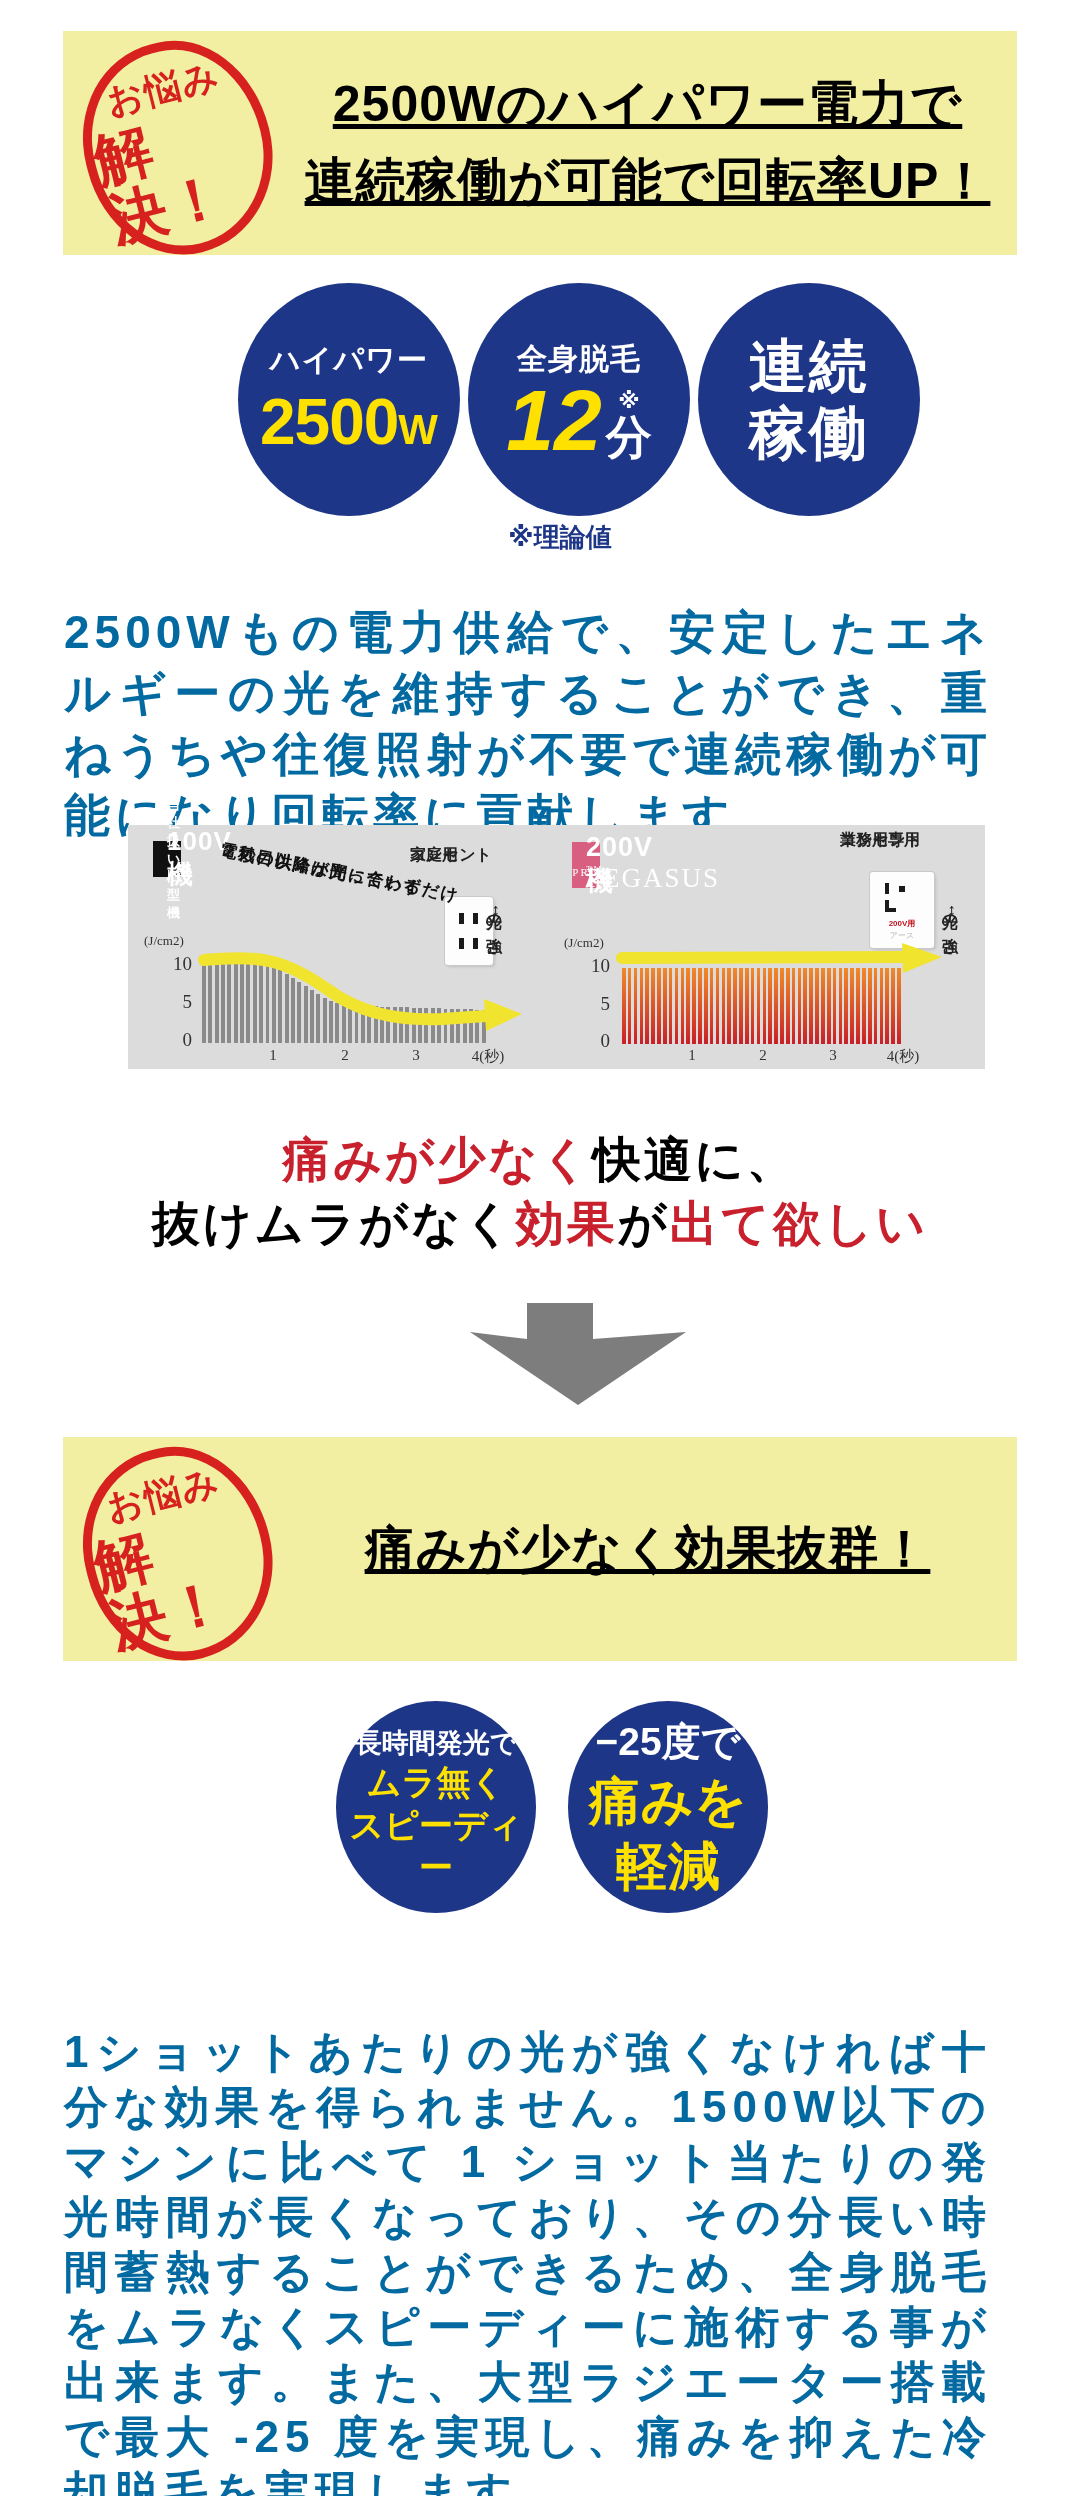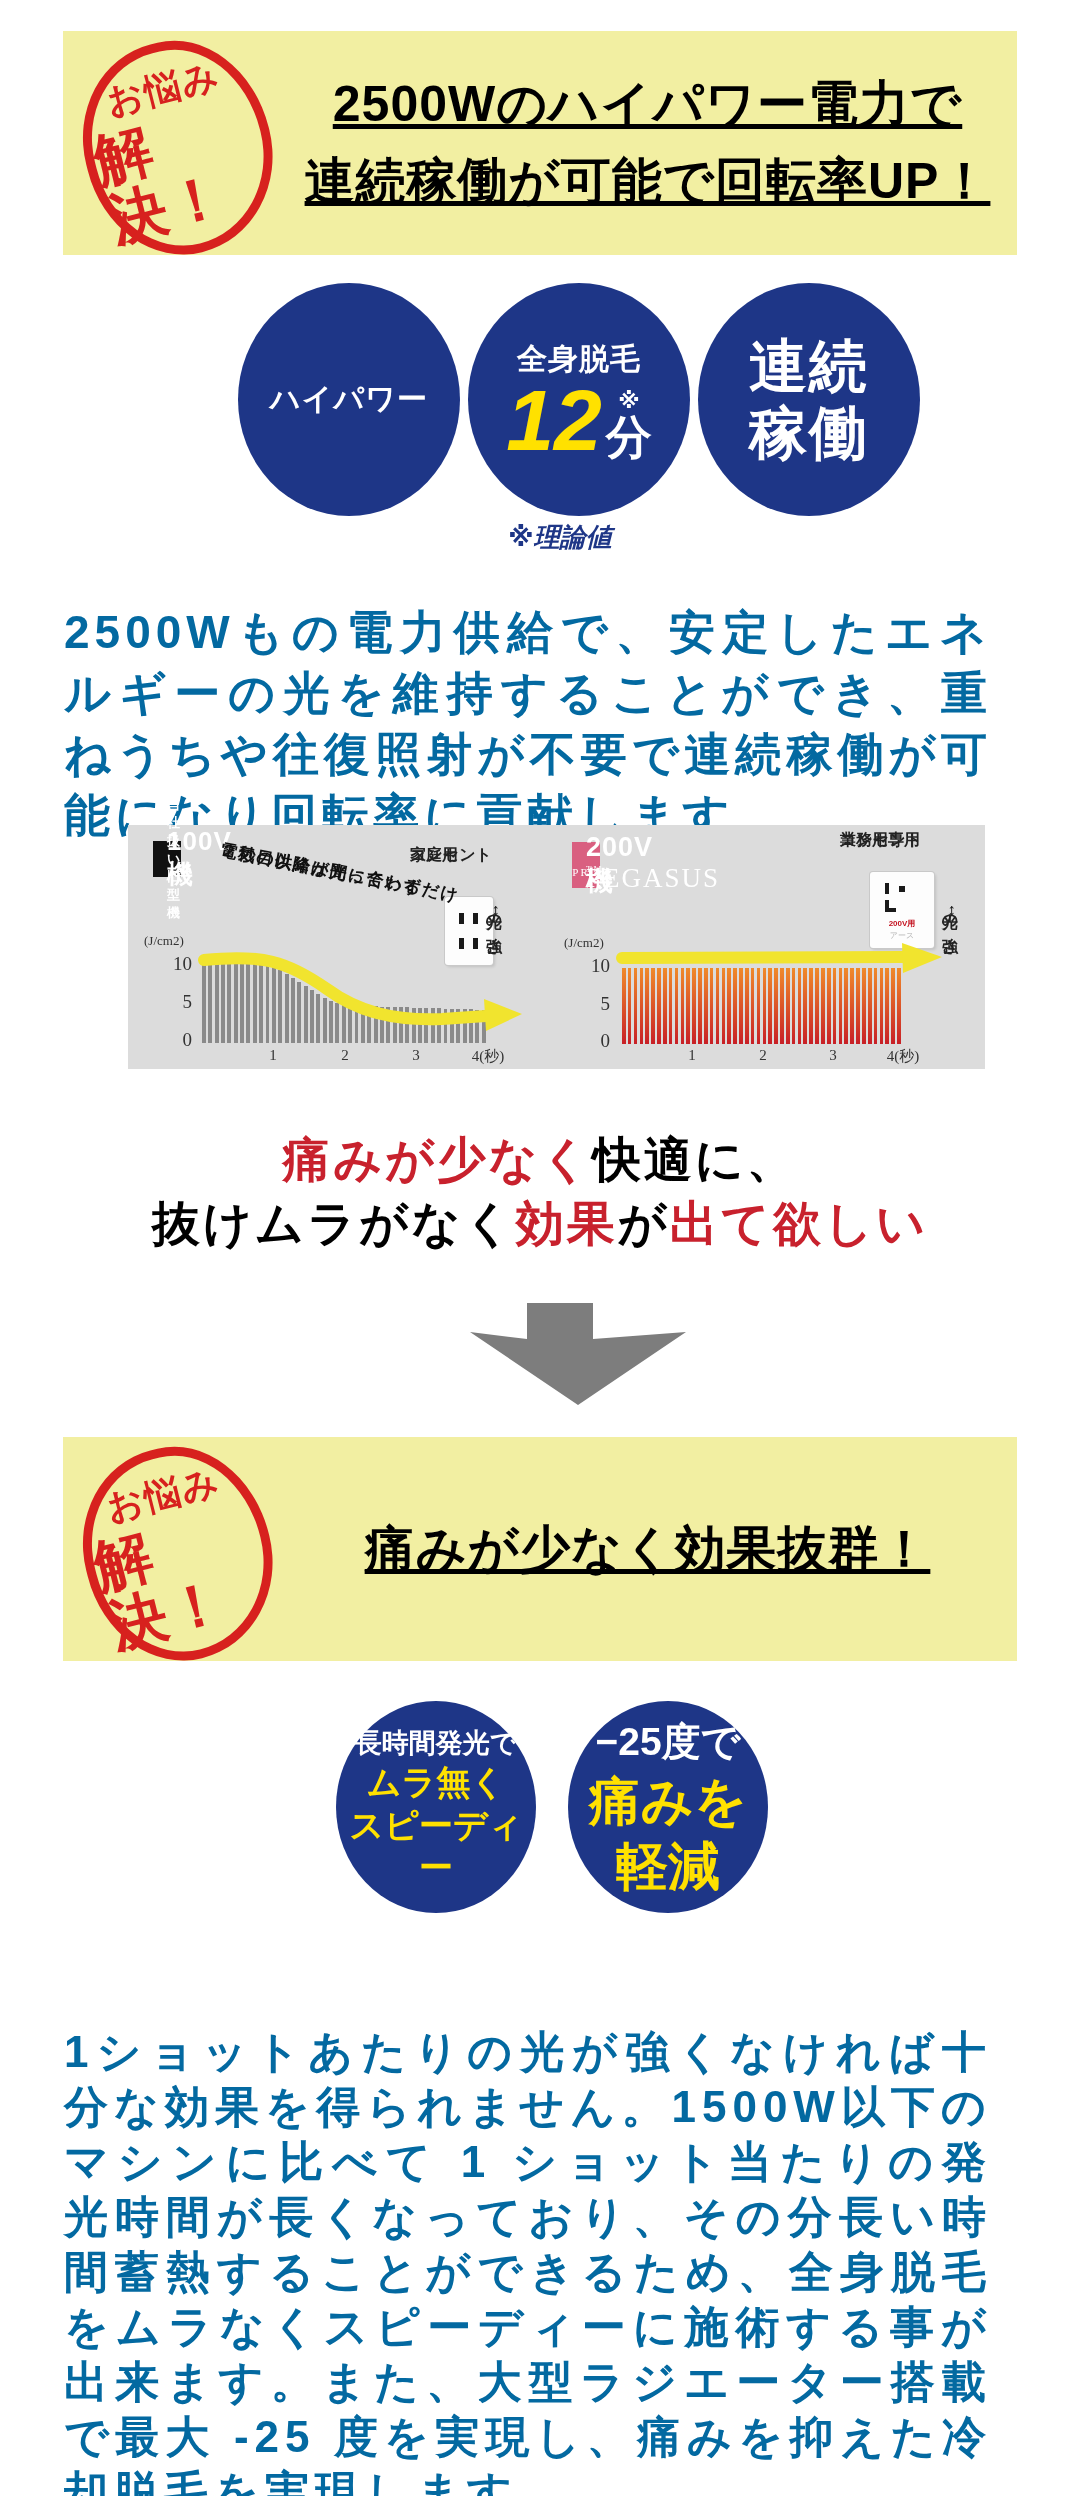--- a/index.html
+++ b/index.html
@@ -29,21 +29,21 @@
   .b-power-val{font-size:64px;font-weight:900;color:var(--badge-yellow,#ffe100);letter-spacing:-1px;}
   .b-power-unit{font-size:42px;font-weight:900;color:var(--badge-yellow,#ffe100);}
   .b-time-row{display:flex;align-items:flex-end;margin-top:2px;}
   .b-time-val{font-size:86px;font-weight:900;font-style:italic;color:var(--badge-yellow,#ffe100);line-height:.9;}
   .b-time-col{display:flex;flex-direction:column;align-items:center;margin-left:4px;}
   .b-time-ast{font-size:22px;font-weight:700;color:#fff;}
   .b-time-unit{font-size:46px;font-weight:900;color:#fff;line-height:1;}
   .b-big2{font-size:58px;font-weight:900;line-height:1.15;letter-spacing:2px;}
 
   #note-riron{position:absolute;left:430px;top:520px;width:260px;text-align:center;
-      font-size:26px;font-weight:800;color:var(--navy,#1e3687);font-style:italic;}
+      font-size:26px;font-weight:800;color:var(--navy,#1e3687);}
 
   
   .para{position:absolute;left:64px;width:928px;font-weight:700;color:#0369a1;text-align:justify;}
   #paragraph-1{top:556px;font-size:46px;line-height:61px;letter-spacing:5px;}
   #paragraph-2{top:1980px;font-size:44px;line-height:55px;letter-spacing:6px;}
 
   
   #comparison-panel{position:absolute;left:128px;top:825px;width:857px;height:244px;
       background:var(--panel-gray,#dcdcdc);}
   #comparison-panel *{position:absolute;}
@@ -106,20 +106,24 @@
     </div>
     <div class="headings">
       <div class="h-line">2500Wのハイパワー電力で</div>
       <div class="h-line">連続稼働が可能で回転率UP！</div>
     </div>
   </div>
 
   <div id="badge-row-1">
     <div class="badge">
       <div class="b-label">ハイパワー</div>
+      <div class="b-power-row">
+        <span class="b-power-val">2500</span>
+        <span class="b-power-unit">W</span>
+      </div>
     </div>
     <div class="badge">
       <div class="b-label">全身脱毛</div>
       <div class="b-time-row">
         <span class="b-time-val">12</span>
         <span class="b-time-col">
           <span class="b-time-ast">※</span>
           <span class="b-time-unit">分</span>
         </span>
       </div>

